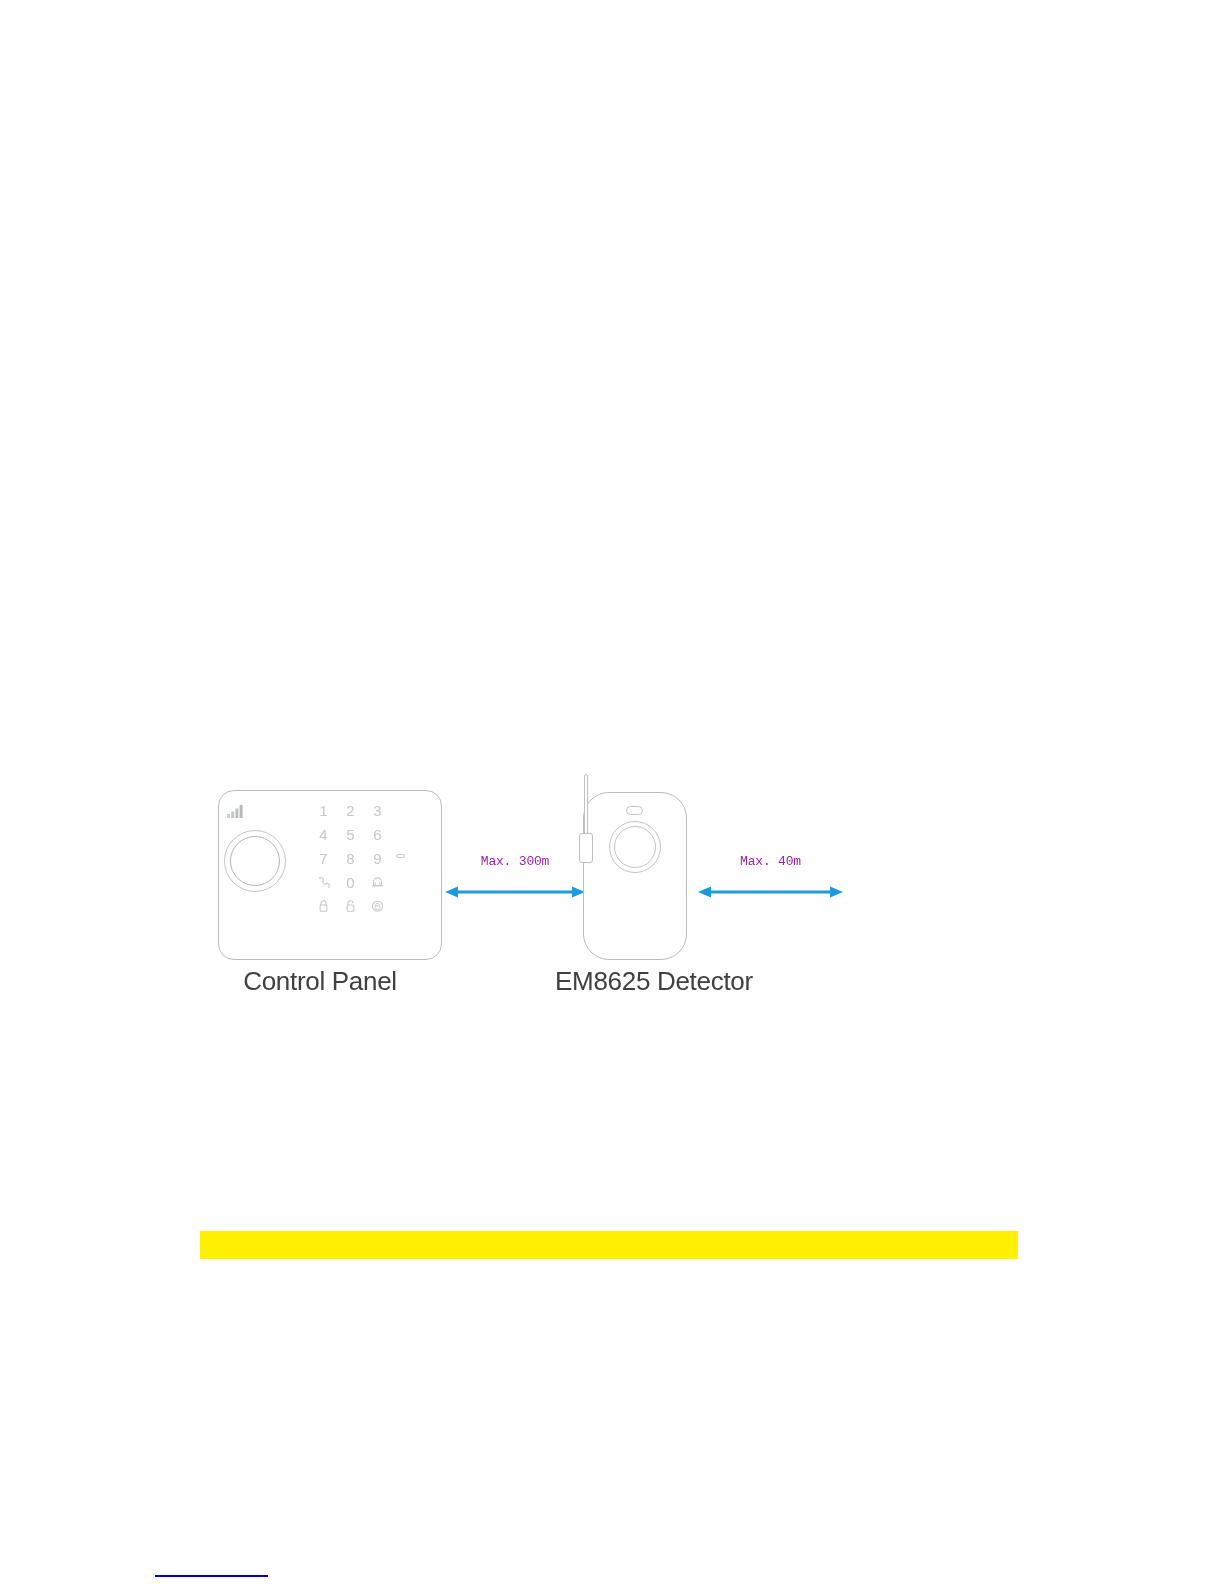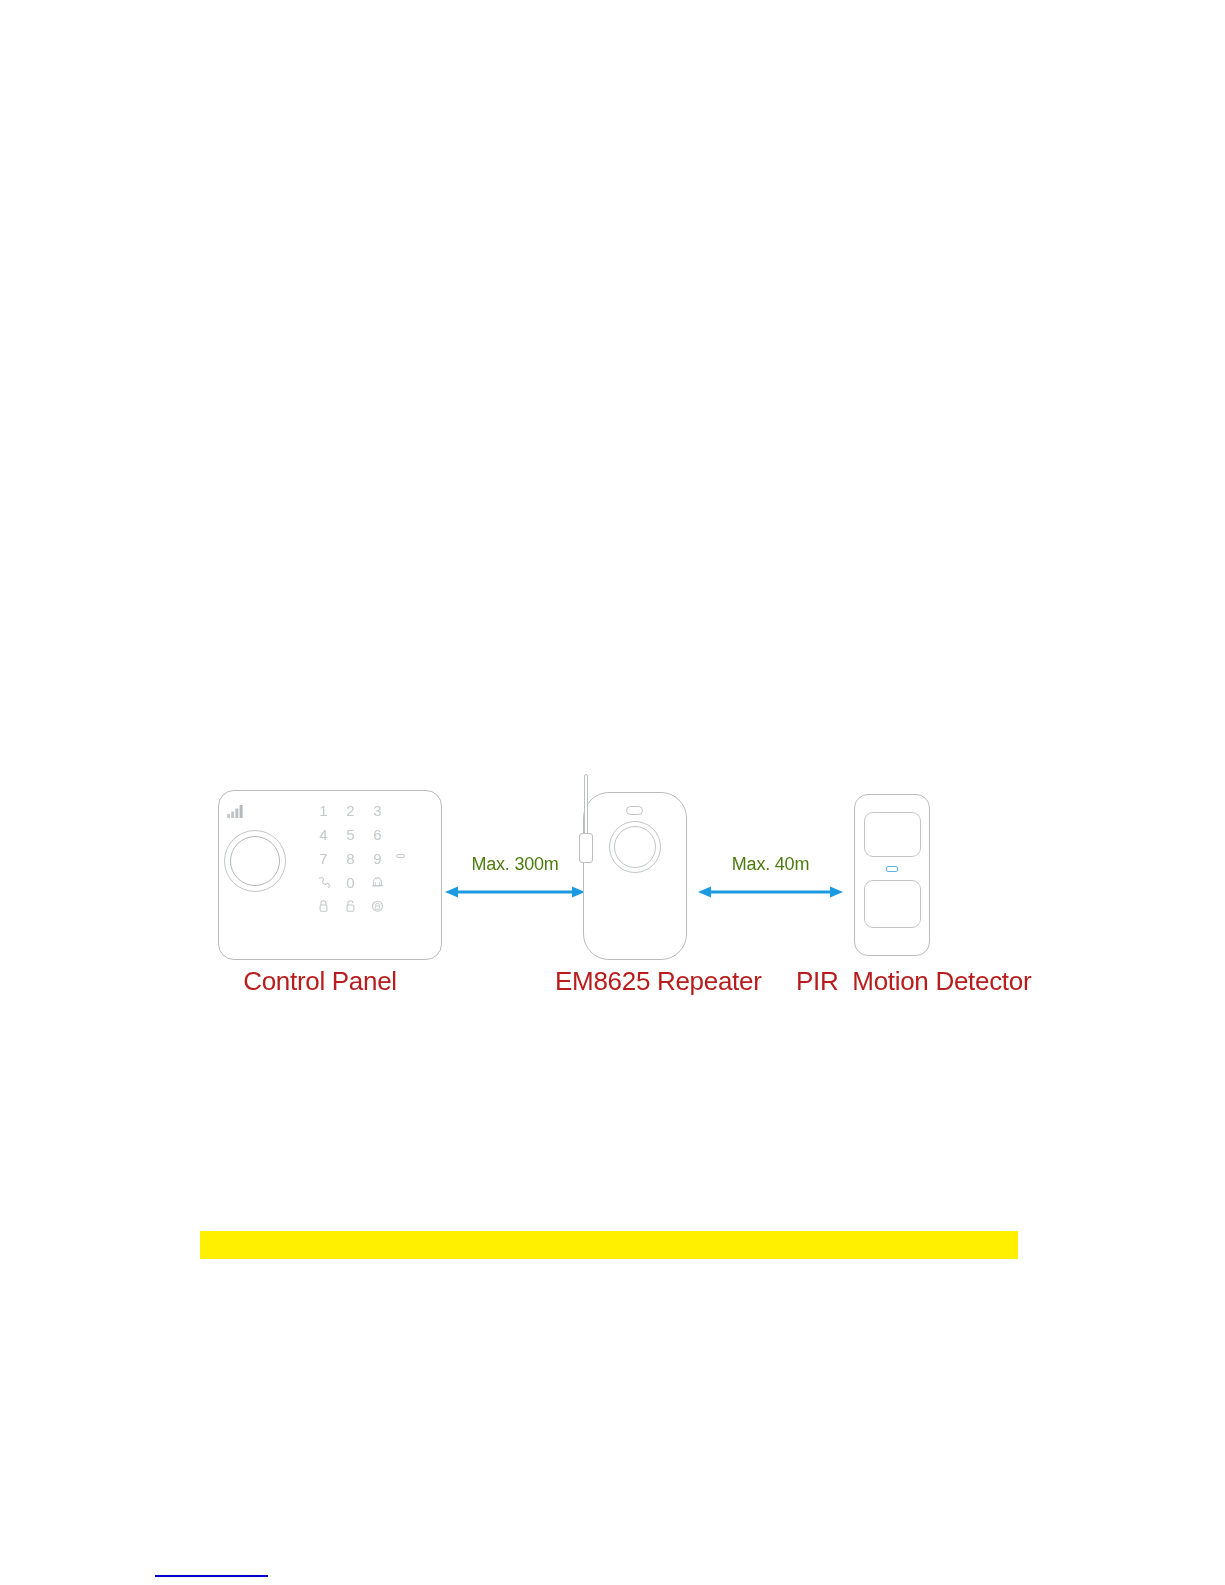--- a/index.html
+++ b/index.html
@@ -34,21 +34,21 @@
 
   .device-block {
     position: absolute;
     top: 0;
   }
 
   .device-label {
     position: absolute;
     width: 100%;
     text-align: center;
-    color: #b91c1c;
+    color: #404040;
     font-size: 26px;
     font-family: "Liberation Sans", sans-serif;
     letter-spacing: -0.3px;
     white-space: pre;
   }
 
   
   #control-panel-block {
     left: 0px;
     width: 240px;
@@ -245,23 +245,23 @@
   }
   #pir-label { top: 196px; }
 
   
   .arrow-group { position: absolute; }
   .arrow-label {
     position: absolute;
     width: 100%;
     text-align: center;
     top: 0;
-    color: #4d7c0f;
-    font-size: 18px;
-    font-family: Liberation Sans, sans-serif;
+    color: #a21caf;
+    font-size: 13px;
+    font-family: Liberation Mono, monospace;
     white-space: nowrap;
     letter-spacing: -0.2px;
   }
   .arrow-svg {
     position: absolute;
     top: 28px;
     left: 0;
   }
 
   #arrow-left-group {
@@ -395,40 +395,32 @@
     </div>
 
     <div id="repeater-block" class="device-block">
       <div id="repeater-body"></div>
       <div id="repeater-antenna"></div>
       <div id="repeater-antenna-base"></div>
       <div id="repeater-led"></div>
       <div id="repeater-ring-outer"></div>
       <div id="repeater-ring-inner"></div>
 
-      <div id="repeater-label" class="device-label">EM8625 Repeater</div>
+      <div id="repeater-label" class="device-label">EM8625 Detector</div>
     </div>
 
     <div id="arrow-right-group" class="arrow-group">
       <div class="arrow-label">Max. 40m</div>
       <svg class="arrow-svg" width="145" height="20" viewBox="0 0 145 20">
         <line x1="10" y1="10" x2="135" y2="10" stroke="#1b9ae0" stroke-width="3.2"></line>
         <polygon points="0,10 13,4.5 13,15.5" fill="#1b9ae0"></polygon>
         <polygon points="145,10 132,4.5 132,15.5" fill="#1b9ae0"></polygon>
       </svg>
     </div>
 
-    <div id="pir-block" class="device-block">
-      <div id="pir-body"></div>
-      <div id="pir-lens-top"></div>
-      <div id="pir-led"></div>
-      <div id="pir-lens-bottom"></div>
-
-      <div id="pir-label" class="device-label">PIR  Motion Detector</div>
-    </div>
 
   </div>
 
   <div id="highlight-bar"></div>
 
   <div id="footer-link"></div>
 
 </div>
 
 </body></html>

